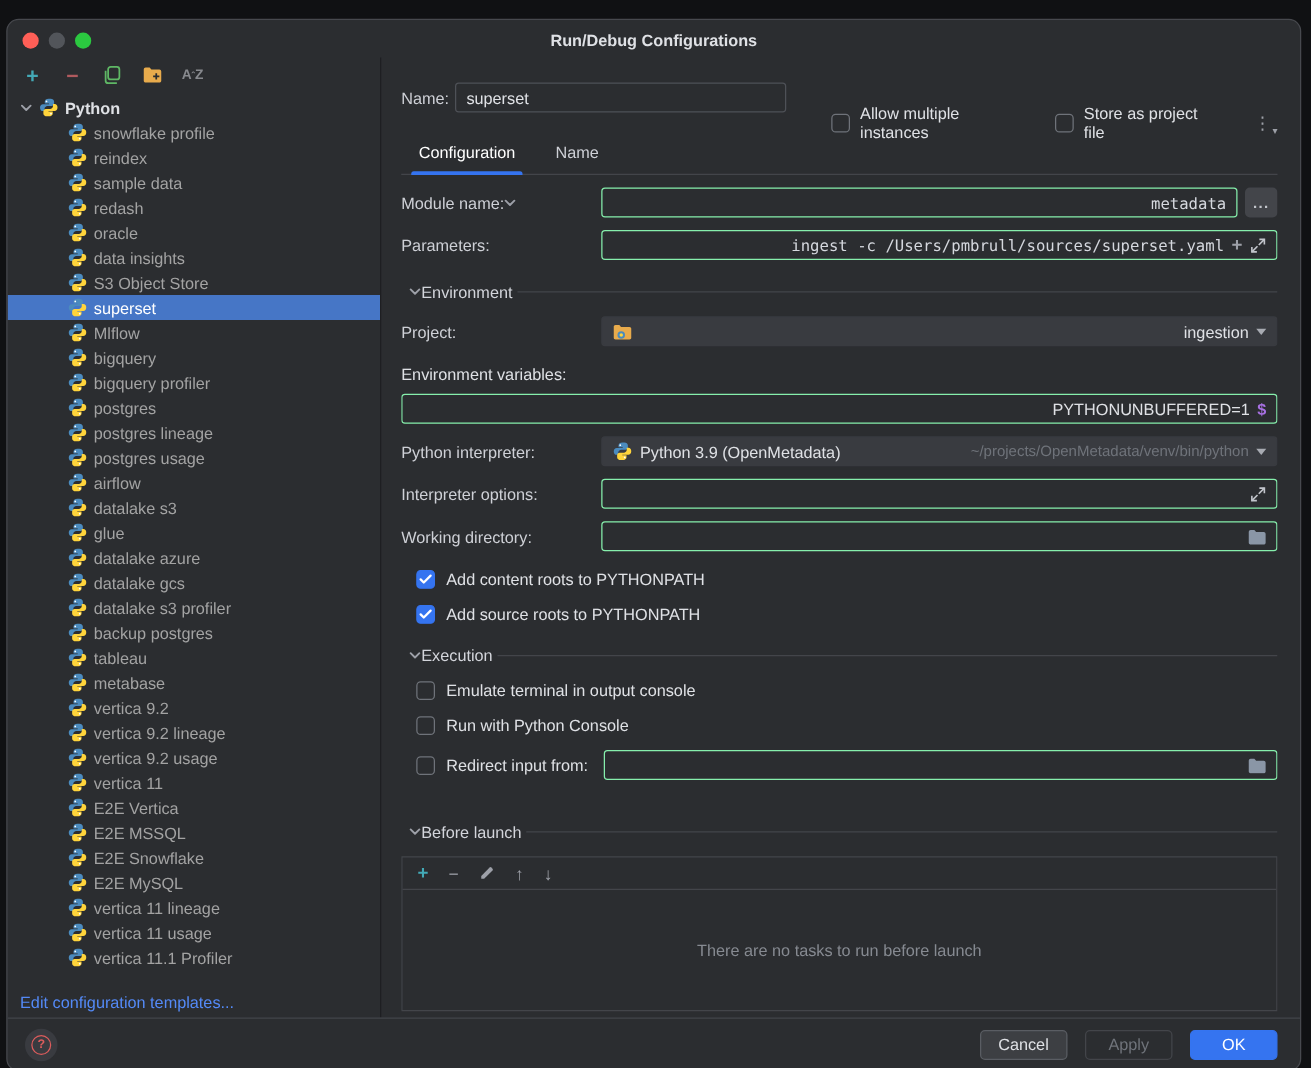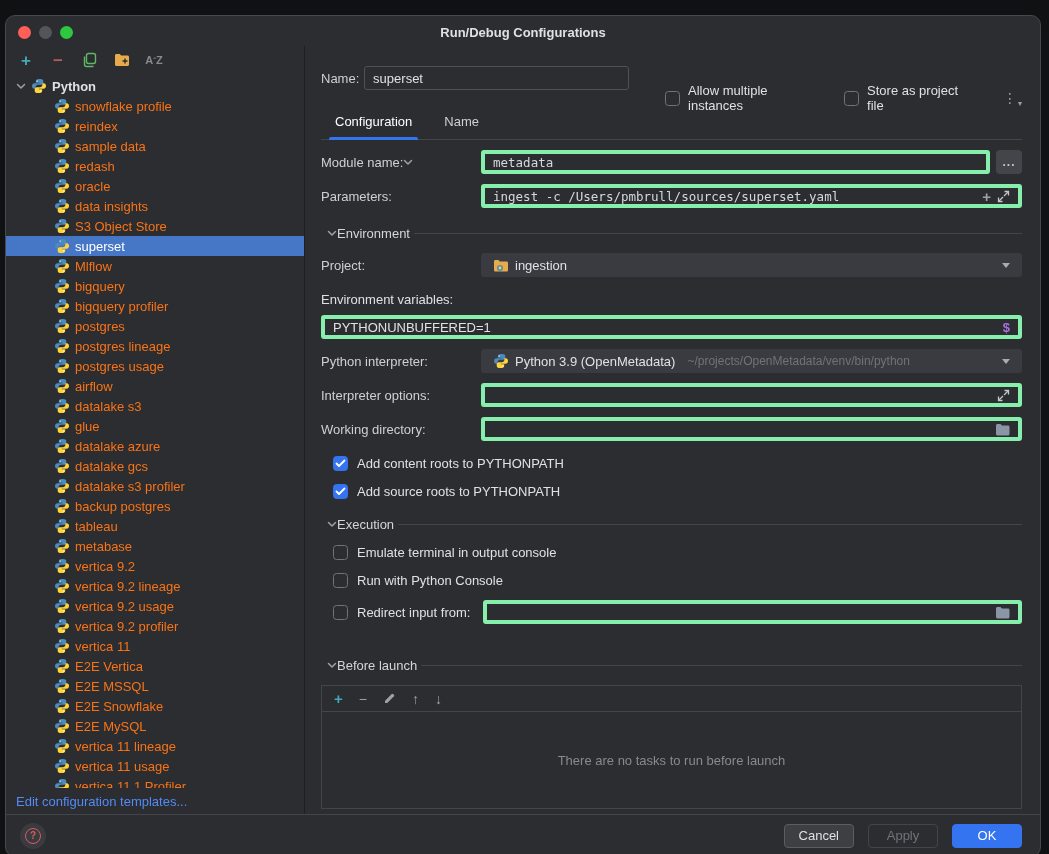--- a/index.html
+++ b/index.html
@@ -24,21 +24,21 @@
   .side-toolbar { height:28px; flex:0 0 auto; display:flex; align-items:center;
     gap:12px; padding:0 10px; }
   .tbtn { width:20px; height:20px; display:flex; align-items:center; justify-content:center;
     border-radius:3px; cursor:default; }
   .plus-teal { color:#43A9B6; font-size:17px; font-weight:bold; line-height:1; }
   .minus-red { color:#B05A5E; font-size:17px; font-weight:bold; line-height:1; }
   .sort-az { color:#87898E; font-size:11px; font-weight:bold; letter-spacing:0; }
   .sort-az .caret { font-size:8px; vertical-align:top; }
   .tree { flex:1 1 auto; overflow:hidden; padding-top:2px; }
   .tree-row { height:20px; display:flex; align-items:center; gap:5px; padding-left:48px;
-    color:#f97316; white-space:nowrap; }
+    color:#a3a3a3; white-space:nowrap; }
   .tree-row.root { padding-left:10px; font-weight:bold; color:#DFE1E5; }
   .tree-row.selected { background:#4676C6; color:#FFFFFF; }
   .py-icon { width:16px; height:16px; flex:0 0 auto; display:inline-flex; }
   .edit-link { flex:0 0 auto; height:26px; display:flex; align-items:center; padding-left:10px;
     color:#548AF7; }
   
   .content { flex:1 1 auto; display:flex; flex-direction:column; min-width:0; overflow:hidden;
     padding:0 18px 0 16px; }
   .name-row { margin-top:20px; height:24px; display:flex; align-items:center; flex:0 0 auto; }
   .name-label { width:44px; color:#CED0D6; }
@@ -57,23 +57,23 @@
   .tabs { margin-top:24px; flex:0 0 auto; display:flex; gap:28px; padding-left:12px;
     border-bottom:1px solid #43454A; position:relative;text-align:right; }
   .tab { padding:0 2px 10px 2px; color:#CED0D6; position:relative; }
   .tab.active { color:#FFFFFF; }
   .tab.active::after { content:""; position:absolute; left:-4px; right:-4px; bottom:-1px;
     height:3px; background:#3574F0; border-radius:2px 2px 0 0; }
   
   .form { flex:1 1 auto; overflow:hidden; padding-top:10px; }
   .frow { display:flex; align-items:center; margin-bottom:10px; min-height:24px; }
   .flabel { width:160px; flex:0 0 auto; color:#CED0D6; display:flex; align-items:center; }
-  .ffield { flex:1 1 auto; height:24px; border:4px solid #86efac; border-radius:3px;
+  .ffield { flex:1 1 auto; height:24px; border:1px solid #86efac; border-radius:3px;
     display:flex; align-items:center; padding:0 8px; gap:6px; background:#2B2D30;
-    min-width:0; }
+    min-width:0;text-align:right; }
   .ffield.filled { background:#393B40; border-color:#393B40; }
   .mono { font-family:"DejaVu Sans Mono","Liberation Mono",monospace; font-size:12.5px;
     color:#D5D8DE; }
   .grow { flex:1 1 auto; min-width:0; }
   .browse-btn { width:26px; height:24px; margin-left:6px; background:#43454A;
     border-radius:4px; color:#C2C5CB; display:flex; align-items:center; justify-content:center;
     font-weight:bold; letter-spacing:1px; flex:0 0 auto; font-size:12px; }
   .icon-plus { color:#9DA0A8; font-size:15px; font-weight:bold; }
   .dd-arrow { width:0; height:0; border-left:4.5px solid transparent;
     border-right:4.5px solid transparent; border-top:5px solid #A8ABB2; flex:0 0 auto; }
@@ -524,33 +524,20 @@
     <path fill="#4B8BBE" d="M7.9 1C6.1 1 4.8 1.9 4.8 3.3v1.5h3.4v.5H3.4C2 5.3 1 6.5 1 8.1c0 1.6.9 2.7 2.3 2.7h1.3V9.2c0-1.3 1.1-2.4 2.4-2.4h3.3c1.1 0 2-.9 2-2V3.3C12.3 1.9 11 1 9.5 1z"></path>
     <path fill="#FFD43B" d="M8.1 15c1.8 0 3.1-.9 3.1-2.3v-1.5H7.8v-.5h4.8c1.4 0 2.4-1.2 2.4-2.8 0-1.6-.9-2.7-2.3-2.7h-1.3v1.6c0 1.3-1.1 2.4-2.4 2.4H5.7c-1.1 0-2 .9-2 2v1.5C3.7 14.1 5 15 6.5 15z"></path>
     <circle cx="6.2" cy="3.1" r=".7" fill="#fff"></circle>
                   <circle cx="9.8" cy="12.9" r=".7" fill="#fff"></circle>
   </svg>
               </span>
 
     <span class="tree-label">vertica 9.2 usage</span>
   </div>
 
-  <div class="tree-row child">
-
-  <span class="py-icon">
-                <svg width="16" height="16" viewBox="0 0 16 16">
-    <path fill="#4B8BBE" d="M7.9 1C6.1 1 4.8 1.9 4.8 3.3v1.5h3.4v.5H3.4C2 5.3 1 6.5 1 8.1c0 1.6.9 2.7 2.3 2.7h1.3V9.2c0-1.3 1.1-2.4 2.4-2.4h3.3c1.1 0 2-.9 2-2V3.3C12.3 1.9 11 1 9.5 1z"></path>
-    <path fill="#FFD43B" d="M8.1 15c1.8 0 3.1-.9 3.1-2.3v-1.5H7.8v-.5h4.8c1.4 0 2.4-1.2 2.4-2.8 0-1.6-.9-2.7-2.3-2.7h-1.3v1.6c0 1.3-1.1 2.4-2.4 2.4H5.7c-1.1 0-2 .9-2 2v1.5C3.7 14.1 5 15 6.5 15z"></path>
-    <circle cx="6.2" cy="3.1" r=".7" fill="#fff"></circle>
-                  <circle cx="9.8" cy="12.9" r=".7" fill="#fff"></circle>
-  </svg>
-              </span>
-
-    <span class="tree-label">vertica 9.2 profiler</span>
-  </div>
 
   <div class="tree-row child">
 
   <span class="py-icon">
                 <svg width="16" height="16" viewBox="0 0 16 16">
     <path fill="#4B8BBE" d="M7.9 1C6.1 1 4.8 1.9 4.8 3.3v1.5h3.4v.5H3.4C2 5.3 1 6.5 1 8.1c0 1.6.9 2.7 2.3 2.7h1.3V9.2c0-1.3 1.1-2.4 2.4-2.4h3.3c1.1 0 2-.9 2-2V3.3C12.3 1.9 11 1 9.5 1z"></path>
     <path fill="#FFD43B" d="M8.1 15c1.8 0 3.1-.9 3.1-2.3v-1.5H7.8v-.5h4.8c1.4 0 2.4-1.2 2.4-2.8 0-1.6-.9-2.7-2.3-2.7h-1.3v1.6c0 1.3-1.1 2.4-2.4 2.4H5.7c-1.1 0-2 .9-2 2v1.5C3.7 14.1 5 15 6.5 15z"></path>
     <circle cx="6.2" cy="3.1" r=".7" fill="#fff"></circle>
                   <circle cx="9.8" cy="12.9" r=".7" fill="#fff"></circle>
   </svg>

